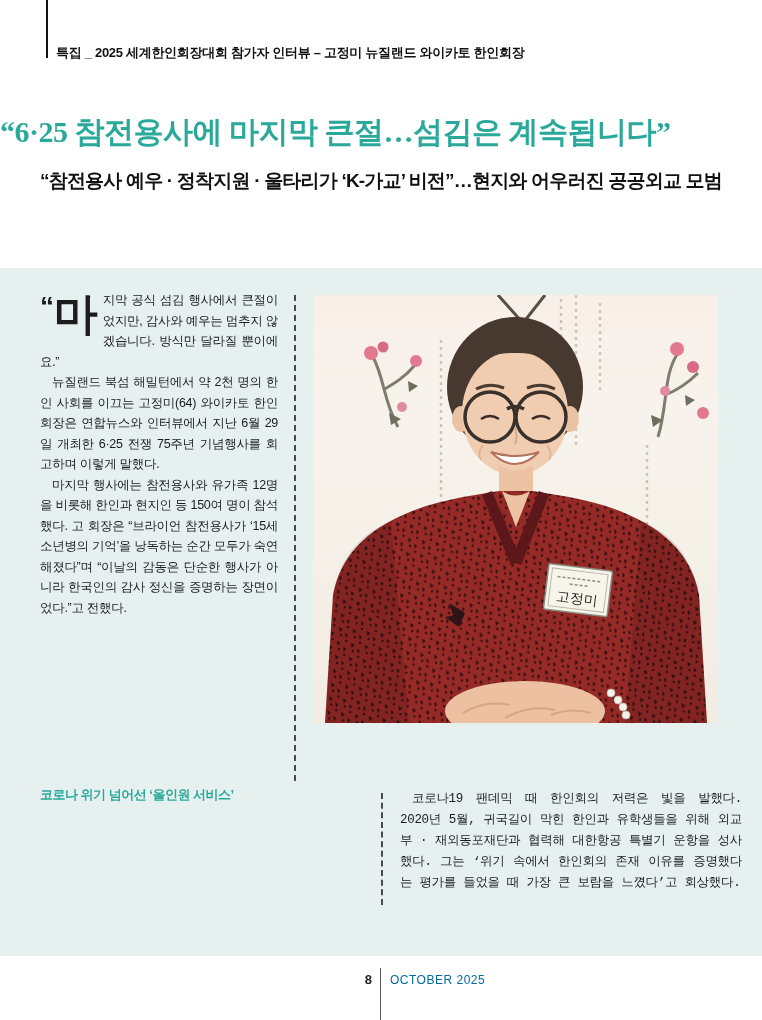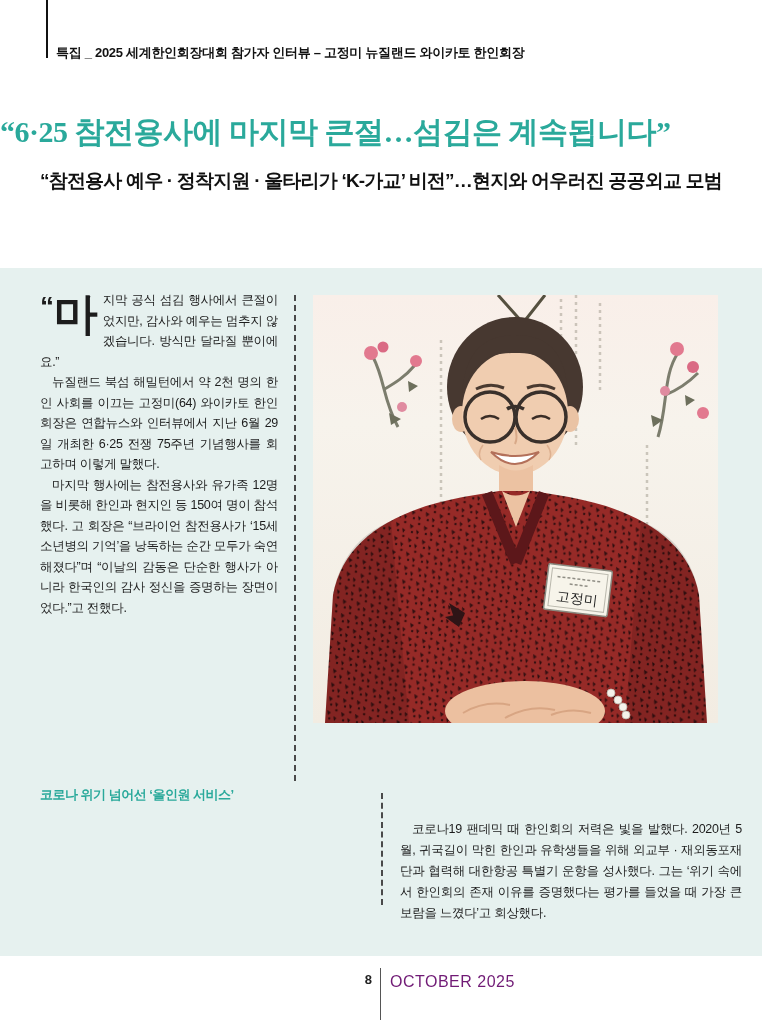--- a/index.html
+++ b/index.html
@@ -43,29 +43,29 @@
   .photo svg { display:block; }
   .caption {
     position:absolute; left:313px; top:464px; width:405px;
     font-size:11.5px; color:#333; letter-spacing:-0.3px;
   }
   .section-heading {
     position:absolute; left:40px; top:518px; width:330px; margin:0;
     font-size:13px; font-weight:bold; color:#2AA99B; letter-spacing:-0.5px;
   }
   .sec-left  { position:absolute; left:40px;  top:544px; width:325px; }
-  .sec-right { position:absolute; left:400px; top:551px; width:342px; }
+  .sec-right { position:absolute; left:400px; top:521px; width:342px;font-family:Liberation Mono, monospace; }
   .sec-left .para, .sec-right .para { line-height:21px; }
   
   .footer-pageno {
     position:absolute; left:346px; top:972px; width:26px; text-align:right;
     font-size:13px; font-weight:bold; color:#222;
   }
   .footer-rule { position:absolute; left:380px; top:968px; width:1px; height:52px; background:#555; }
-  .footer-issue { position:absolute; left:390px; top:973px; font-size:16px; color:#701a75; letter-spacing:0.5px; }
+  .footer-issue { position:absolute; left:390px; top:973px; font-size:12px; color:#0369a1; letter-spacing:0.5px; }
 </style>
 </head>
 <body>
 
 <div class="page">
 
   <div class="kicker-rule"></div>
   <div class="kicker">특집 _ 2025 세계한인회장대회 참가자 인터뷰 – 고정미 뉴질랜드 와이카토 한인회장</div>
 
   <h1 class="title">“6·25 참전용사에 마지막 큰절…섬김은 계속됩니다”</h1>

